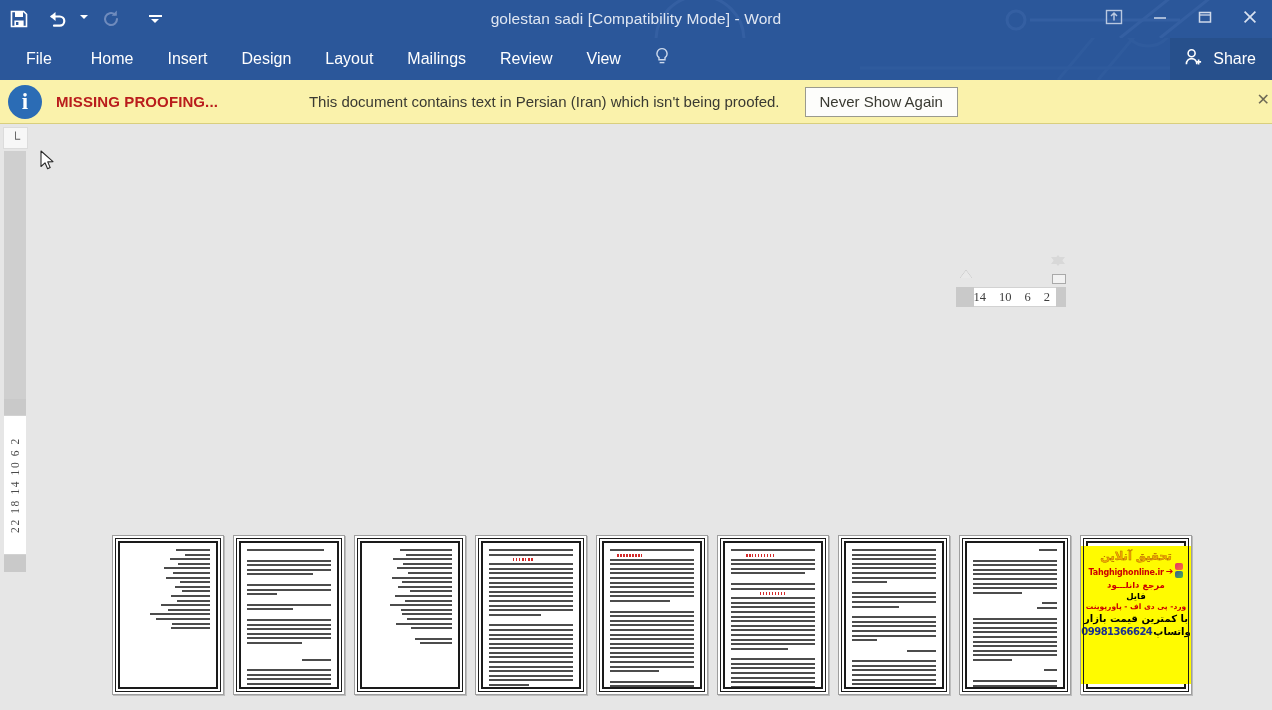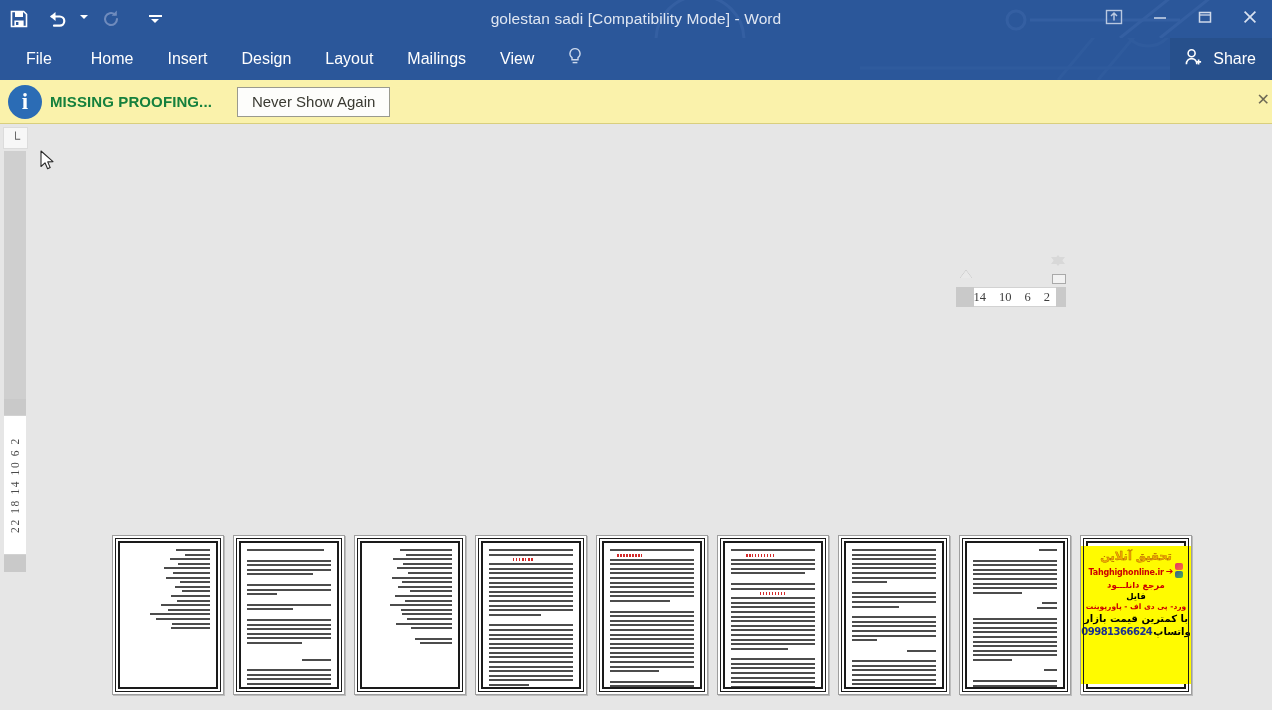--- a/index.html
+++ b/index.html
@@ -103,21 +103,21 @@
     display: flex; align-items: center;
   }
   .msg-info {
     width: 34px; height: 34px; margin-left: 8px; border-radius: 50%;
     background: #2b6cb5; color: #fff;
     display: flex; align-items: center; justify-content: center;
     font-family: "Liberation Serif", serif; font-size: 23px; font-weight: bold;
     flex: 0 0 auto;
   }
   .msg-title {
-    margin-left: 8px; font-size: 15px; font-weight: bold; color: #15803d;
+    margin-left: 14px; font-size: 15px; font-weight: bold; color: #b91c1c;
     letter-spacing: .1px; white-space: nowrap;
   }
   .msg-text {
     margin-left: 91px; font-size: 15px; color: #3a3a32; white-space: nowrap;
   }
   .msg-btn {
     margin-left: 25px; height: 30px; padding: 0 14px;
     background: #fdfdfb; border: 1px solid #9a9a8e;
     font-size: 15px; color: #3a3a32; font-family: "Liberation Sans", sans-serif;
     display: flex; align-items: center; justify-content: center;
@@ -378,20 +378,23 @@
   <div class="tab">
       <span>Design</span>
     </div>
   <div class="tab">
       <span>Layout</span>
     </div>
   <div class="tab">
       <span>Mailings</span>
     </div>
   <div class="tab">
+      <span>Review</span>
+    </div>
+  <div class="tab">
       <span>View</span>
     </div>
 
   <div class="tellme">
     <span>
       <svg width="16" height="20" viewBox="0 0 16 20">
           <path d="M8 1.6a5 5 0 0 0-3 9v2.2h6v-2.2a5 5 0 0 0-3-9z" fill="none" stroke="#cdd9ec" stroke-width="1.4"></path>
           <line x1="5.6" y1="15.6" x2="10.4" y2="15.6" stroke="#cdd9ec" stroke-width="1.4"></line>
         </svg>
     </span>
@@ -405,20 +408,21 @@
           <path d="M14.6 12.4v5M12.1 14.9h5" stroke="#fff" stroke-width="1.6"></path>
         </svg>
     </span>
     <span>Share</span>
   </div>
 </div>
 
 <div class="msgbar">
   <div class="msg-info">i</div>
   <div class="msg-title">MISSING PROOFING...</div>
+  <div class="msg-text">This document contains text in Persian (Iran) which isn't being proofed.</div>
   <div class="msg-btn">Never Show Again</div>
   <div class="msg-close">✕</div>
 </div>
 
 <div class="workspace">
 
   <div class="vruler">
     <div class="vr-corner">└</div>
     <div class="vr-track" style="top:27px;height:248px;"></div>
     <div class="vr-gray-top" style="top:275px;"></div>

